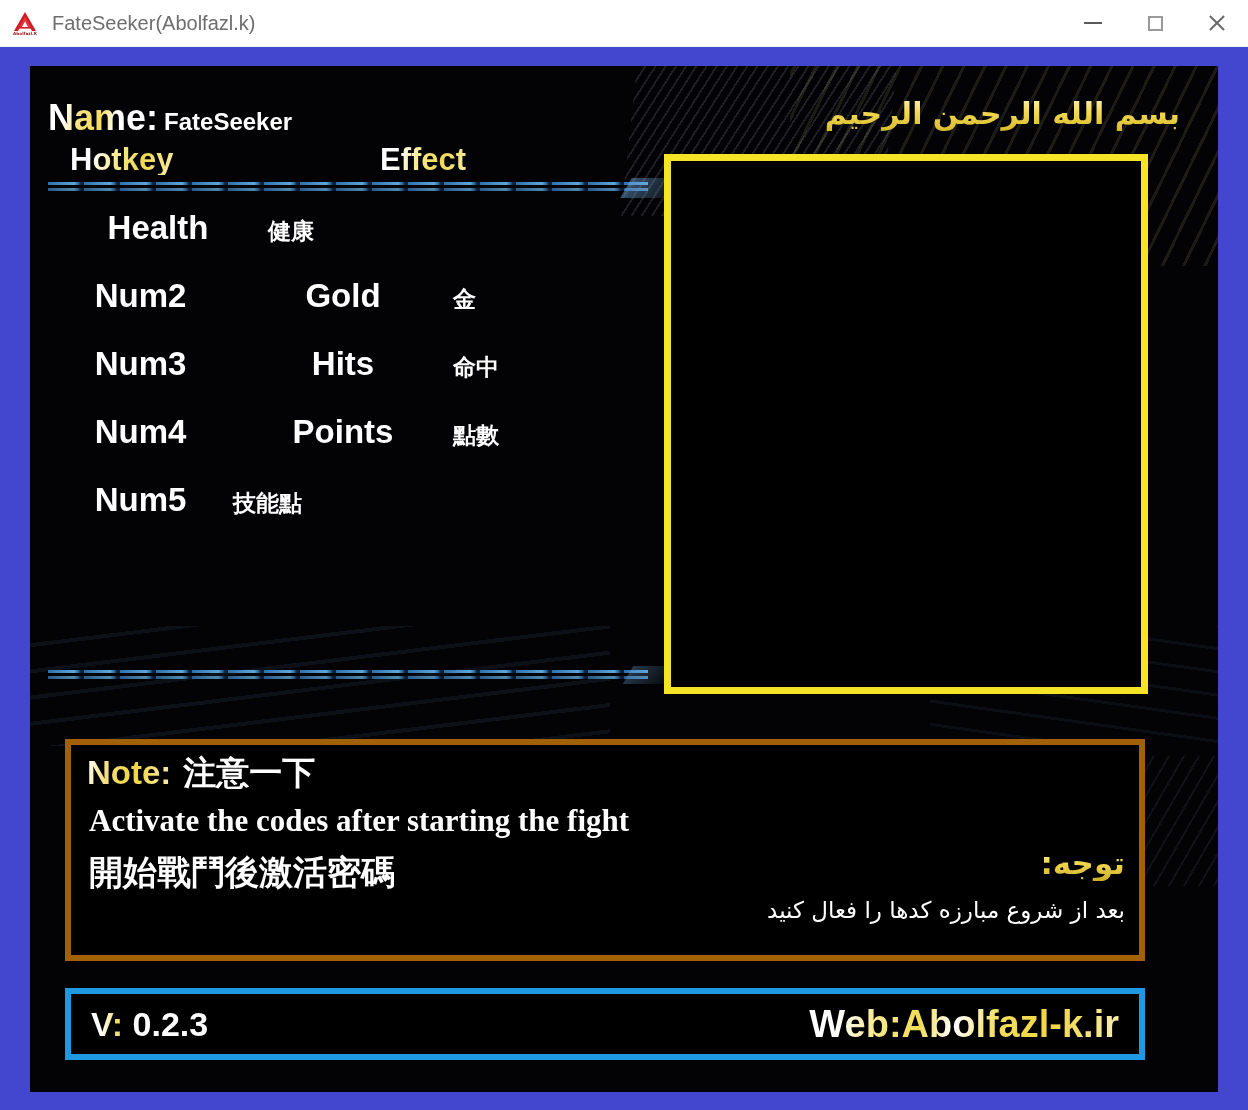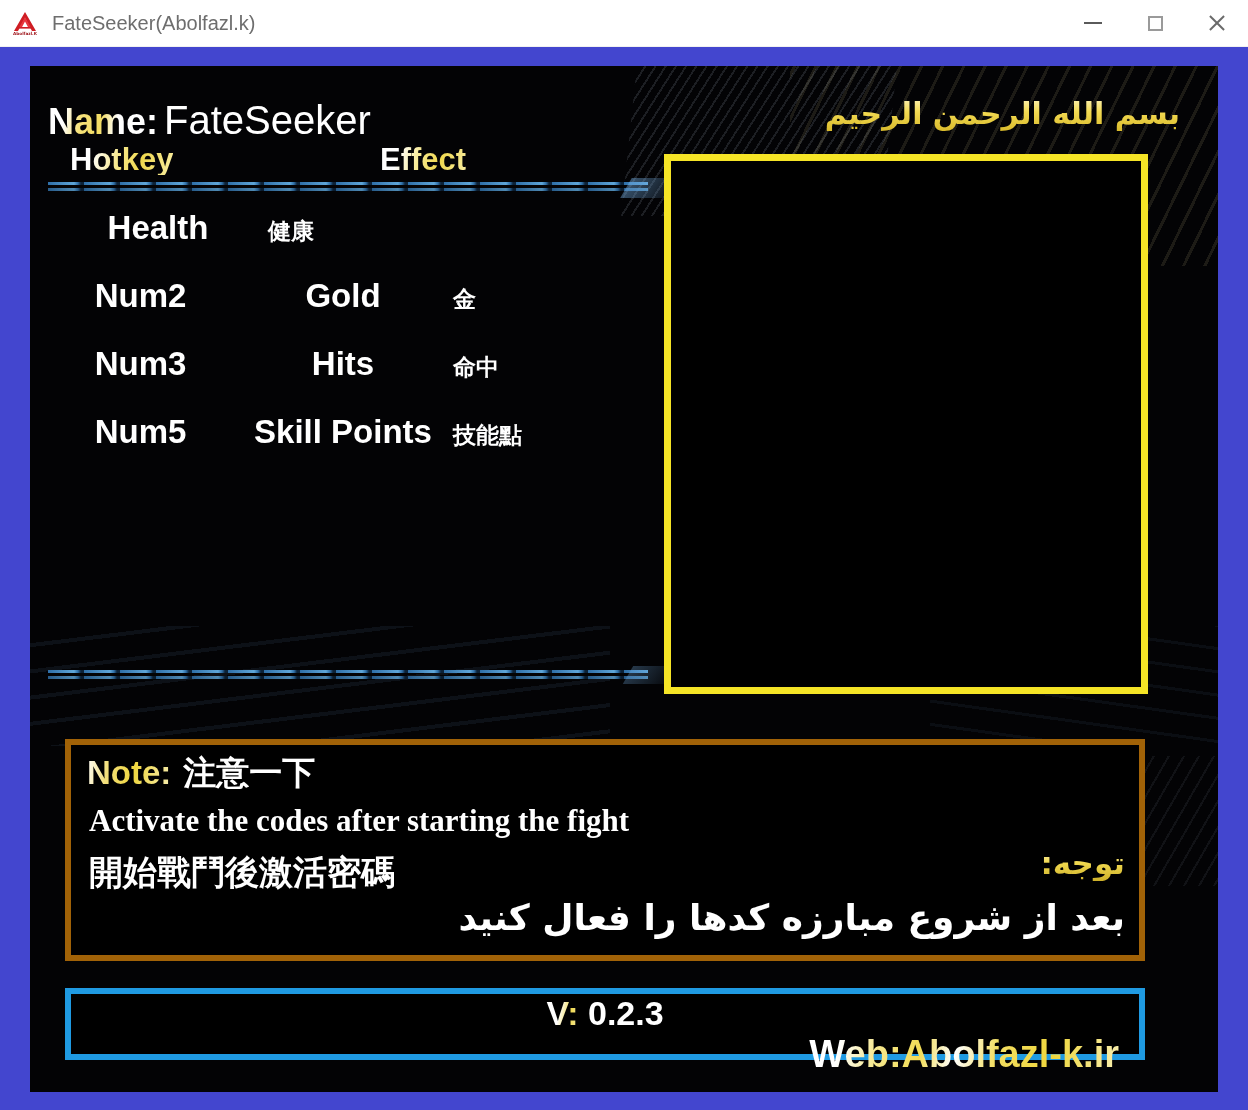--- a/index.html
+++ b/index.html
@@ -196,22 +196,22 @@
         #ffffff 0%, #ffffff 16%, #f6e27a 30%,
         #f4dd63 48%, #ffffff 62%, #ffffff 100%);
     -webkit-background-clip: text;
     background-clip: text;
     color: transparent;
     text-align: right;
     -webkit-text-fill-color: transparent;
   }
   #name-value {
     color: #ffffff;
-    font-size: 40px;
-    font-weight: normal;
+    font-size: 24px;
+    font-weight: bold;
     margin-left: 6px;
   }
 
   #col-head-hotkey {
     position: absolute;
     left: 40px; top: 78px;
     font-size: 31px;
     font-weight: bold;
     line-height: 1;
   }
@@ -350,39 +350,38 @@
     -webkit-background-clip: text;
     background-clip: text;
     color: transparent;
     margin-left: 28px;
     -webkit-text-fill-color: transparent;
   }
   #note-fa-text {
     position: absolute;
     right: 14px; top: 152px;
     color: #ffffff;
-    font-size: 36px;
-    font-weight: bold;
+    font-size: 23px;
+    font-weight: normal;
     direction: rtl;
     font-family: "DejaVu Sans", sans-serif;
     white-space: nowrap;
   }
 
   
   #footer-bar {
     position: absolute;
     left: 35px; top: 922px;
     width: 1080px;
     height: 72px;
     border: 6px solid #1f9ae2;
     background: #000000;
     display: flex;
     align-items: center;
     padding: 0 20px;
-    flex-direction: column;
   }
   #version-text {
     font-size: 34px;
     font-weight: bold;
     color: #ffffff;
     white-space: nowrap;
     font-family: "Liberation Sans", sans-serif;
   }
   #version-label {
     background: linear-gradient(100deg, #ffffff 0%, #ffffff 40%, #f0d94f 70%, #f6ecaf 100%);
@@ -473,24 +472,28 @@
           <div class="cell-effect-en">Gold</div>
           <div class="cell-effect-zh">金</div>
         </div>
 
         <div class="hotkey-row">
           <div class="cell-hotkey">Num3</div>
           <div class="cell-effect-en">Hits</div>
           <div class="cell-effect-zh">命中</div>
         </div>
 
+        <div class="hotkey-row">
+          <div class="cell-hotkey">Num4</div>
+          <div class="cell-effect-en">Points</div>
+          <div class="cell-effect-zh">點數</div>
+        </div>
 
         <div class="hotkey-row">
           <div class="cell-hotkey">Num5</div>
-          <div class="cell-effect-en">Skill Points</div>
           <div class="cell-effect-zh">技能點</div>
         </div>
 
       </div>
 
       <div class="divider-blue" id="divider-footer">
         <div class="line-a"></div>
         <div class="line-b"></div>
       </div>
 

